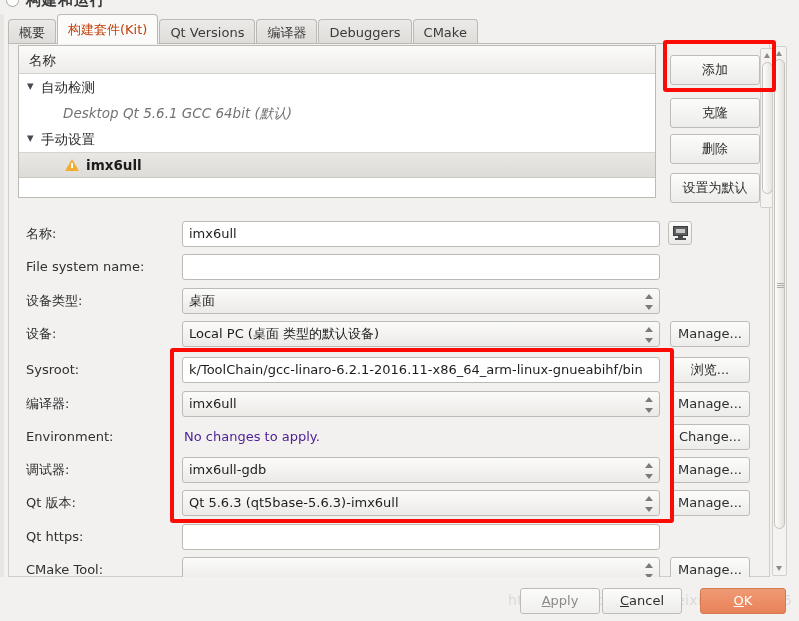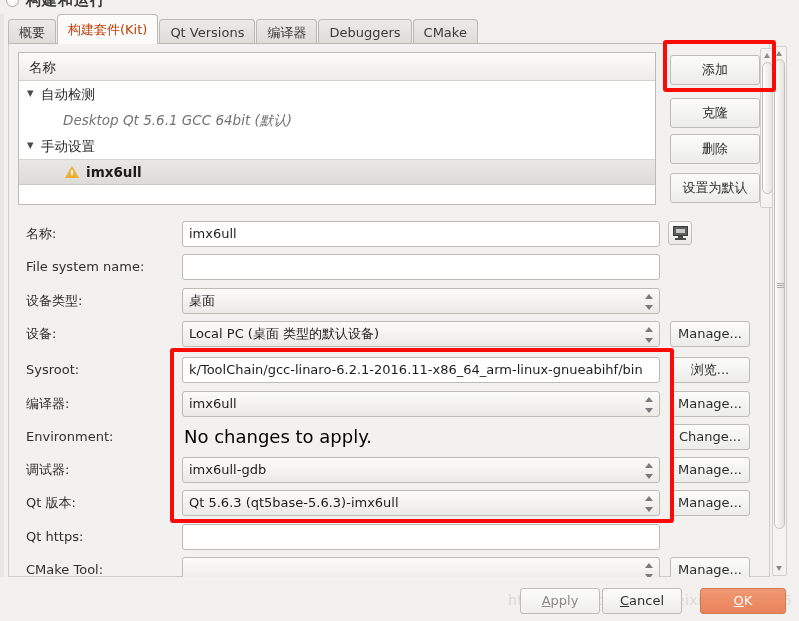--- a/index.html
+++ b/index.html
@@ -63,21 +63,21 @@
   
   .panel{
     position:absolute;left:8px;top:44px;width:762px;height:533px;
     background:#f2f1f0;
     border:1px solid #cfcdc9;border-top:none;
     box-sizing:border-box;
   }
 
   
   .kitlist{
-    position:absolute;left:18px;top:52px;
+    position:absolute;left:18px;top:45px;
     width:638px;height:153px;
     background:#ffffff;
     border:1px solid #bdbab6;
     box-sizing:border-box;
     overflow:hidden;
   }
   .kit-header{
     height:28px;line-height:28px;
     background:linear-gradient(#fbfbfa,#eeecea);
     border-bottom:1px solid #d3d0cc;
@@ -174,21 +174,21 @@
   }
   .spin .up,.spin .dn{
     position:absolute;left:0;width:0;height:0;
     border-left:4px solid transparent;
     border-right:4px solid transparent;
   }
   .spin .up{top:1px;border-bottom:5px solid #7b7b7b;}
   .spin .dn{bottom:1px;border-top:5px solid #7b7b7b;}
   .plain{
     position:absolute;left:184px;
-    font-size:18px;color:#000000;line-height:26px;text-align:center;
+    font-size:13px;color:#4c1d95;line-height:26px;text-align:center;
   }
   .actbtn{
     position:absolute;left:670px;width:80px;height:26px;line-height:24px;
   }
 
   
   .mon-btn{
     position:absolute;left:668px;top:221px;
     width:24px;height:24px;
     background:linear-gradient(#fcfcfb,#eceaE7);

